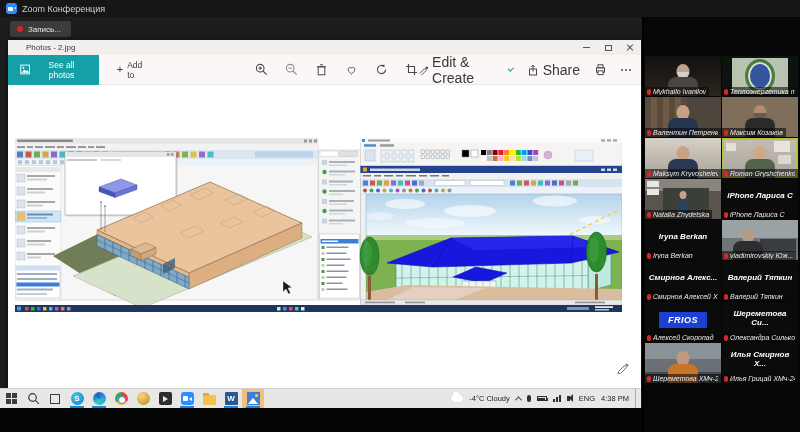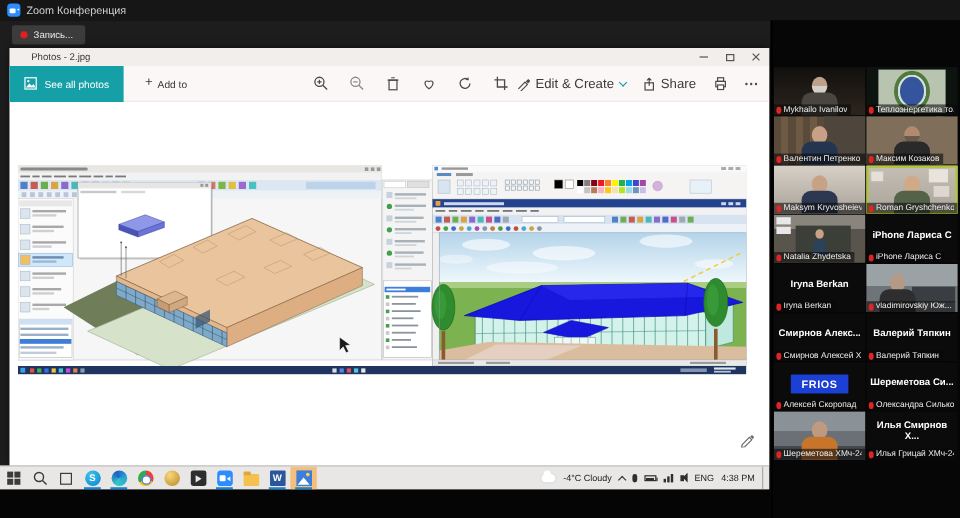--- a/index.html
+++ b/index.html
@@ -32,21 +32,21 @@
   .glyph-close::before,.glyph-close::after{content:"";position:absolute;left:0;top:3.5px;width:8px;height:1.2px;background:#555;}
   .glyph-close::before{transform:rotate(45deg);}
   .glyph-close::after{transform:rotate(-45deg);}
 
   .p-toolbar{position:absolute;left:0;top:15px;width:100%;height:30px;background:#faf7f6;border-bottom:1px solid #eceae8;display:flex;align-items:center;}
   .seeall{height:30px;padding:0 12px;background:#14a0a6;color:#fff;font-size:8.5px;display:flex;align-items:center;gap:6px;border:none;}
   .addto{display:flex;align-items:center;gap:4px;font-size:8.5px;color:#3a3a3a;margin-left:18px;}
   .plus{font-size:11px;color:#3a3a3a;line-height:1;}
   .cicons{display:flex;align-items:center;gap:17px;margin-left:105px;}
   .ricons{display:flex;align-items:center;gap:14px;margin-left:auto;margin-right:10px;}
-  .tool-lbl{font-size:11px;color:#3a3a3a;}
+  .tool-lbl{font-size:14px;color:#3a3a3a;}
   .icon12 svg{display:block;}
   .ec{display:flex;align-items:center;gap:4px;}
   .chev-teal{width:5px;height:5px;border-right:1.3px solid #14a0a6;border-bottom:1.3px solid #14a0a6;transform:rotate(45deg) translateY(-1px);}
   .more-dots{display:flex;gap:2px;}
   .more-dots i{width:2px;height:2px;border-radius:50%;background:#4a4a4a;}
 
   .p-content{position:absolute;left:0;top:45px;width:100%;height:303px;background:#fff;}
   .shot{position:absolute;left:7px;top:53px;}
   .pencil{position:absolute;right:12px;bottom:10px;}
 
@@ -85,21 +85,21 @@
   .net{display:flex;align-items:flex-end;gap:1px;}
   .net i{width:2px;background:#2e2e2e;display:block;}
   .net i:nth-child(1){height:3px;}.net i:nth-child(2){height:5px;}.net i:nth-child(3){height:7px;}
   .vol{position:relative;width:3px;height:5px;background:#2e2e2e;margin-right:3px;}
   .vol::before{content:"";position:absolute;left:2px;top:-2px;border-top:4.5px solid transparent;border-bottom:4.5px solid transparent;border-right:4px solid #2e2e2e;}
   .sd{width:4px;height:100%;border-left:1px solid #aaa;}
   .blackstrip{position:absolute;left:0;top:391px;width:642px;height:24px;background:#050505;}
 
   
   .panel{position:absolute;left:644px;top:17px;width:156px;height:415px;background:#060606;}
-  .tiles{position:absolute;left:1px;top:39px;display:grid;grid-template-columns:76px 76px;grid-auto-rows:40px;gap:1px;}
+  .tiles{position:absolute;left:1px;top:39px;display:grid;grid-template-columns:76px 76px;grid-auto-rows:40px;gap:1px;font-style:italic;}
   .tile{position:relative;background:#101010;overflow:hidden;}
   .tile.active{outline:2px solid #b2c53e;outline-offset:-2px;}
   .lbl{position:absolute;left:0;bottom:0;max-width:100%;display:flex;align-items:center;gap:2px;background:rgba(8,8,8,.58);padding:1px 3px 1px 2px;z-index:3;}
   .lbl .nm{font-size:7px;color:#ececec;white-space:nowrap;overflow:hidden;max-width:66px;}
   .mic{flex:0 0 auto;width:4px;height:6px;background:#e02424;border-radius:2px;}
   .big{position:absolute;inset:0 0 8px 0;display:flex;align-items:center;justify-content:center;font-size:8px;font-weight:bold;color:#fff;text-align:center;padding:0 3px;z-index:1;}
   .video::before{content:"";position:absolute;left:50%;top:8px;width:13px;height:15px;border-radius:50%;background:var(--skin,#c8a287);transform:translateX(-50%);z-index:1;}
   .video::after{content:"";position:absolute;left:50%;top:21px;width:30px;height:22px;border-radius:8px 8px 0 0;background:var(--shirt,#333);transform:translateX(-50%);z-index:1;}
 
   .p1{--shirt:#4a463f;background:linear-gradient(180deg,#12100e,#2c251d);}

